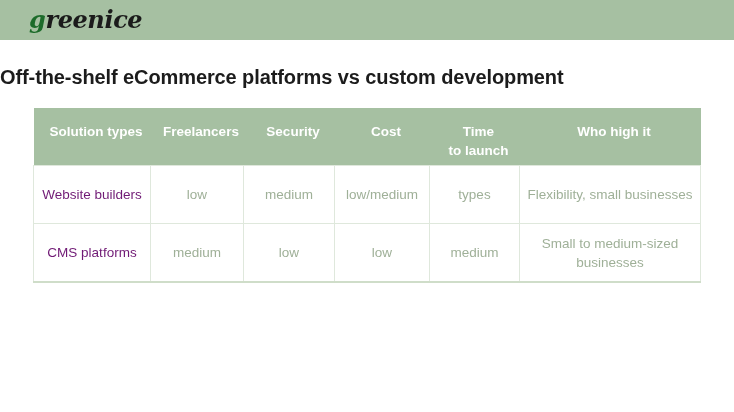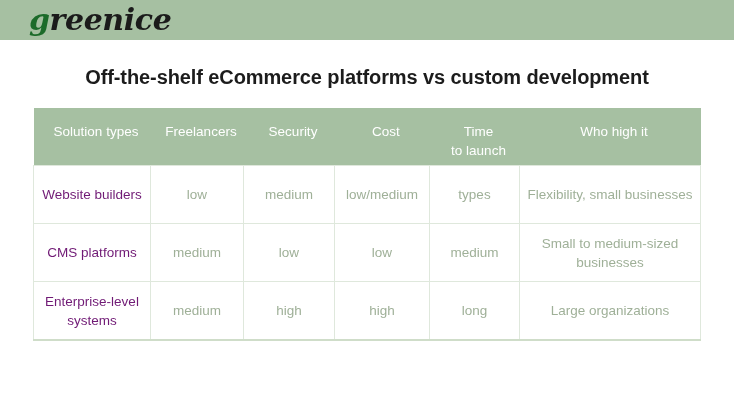--- a/index.html
+++ b/index.html
@@ -22,39 +22,38 @@
     top: 0;
     width: 734px;
     height: 40px;
     background: #a6c0a2;
   }
   .logo {
     position: absolute;
     left: 29px;
     top: 7px;
     font-family: "DejaVu Serif", serif;
-    font-size: 30px;
+    font-size: 24px;
     font-weight: 700;
     font-style: italic;
     letter-spacing: -0.4px;
     color: #1b1b1b;
     line-height: 26px;
     white-space: nowrap;
   }
   .logo .g {
     color: #1c6b2a;
   }
 
   
   .title {
     position: absolute;
     left: 0;
     top: 64px;
     width: 734px;
-    text-align: center;
     font-size: 20px;
     font-weight: 700;
     color: #1c1c1c;
     letter-spacing: -0.1px;
     line-height: 26px;
   }
 
   
   .table-wrap {
     position: absolute;
@@ -71,21 +70,21 @@
   table.cmp col.c1 { width: 93px; }
   table.cmp col.c2 { width: 91px; }
   table.cmp col.c3 { width: 95px; }
   table.cmp col.c4 { width: 90px; }
   table.cmp col.c5 { width: 181px; }
 
   thead th {
     background: #a6c0a2;
     color: #ffffff;
     font-size: 13.5px;
-    font-weight: 400;
+    font-weight: 700;
     text-align: center;
     vertical-align: top;
     padding: 14px 4px 0 12px;
     height: 43px;
     border: none;
     line-height: 19px;
   }
   thead th .sub {
     display: block;
   }
@@ -148,23 +147,15 @@
         <td>Flexibility, small businesses</td>
       </tr>
       <tr>
         <td class="first-col">CMS platforms</td>
         <td>medium</td>
         <td>low</td>
         <td>low</td>
         <td>medium</td>
         <td>Small to medium-sized businesses</td>
       </tr>
-      <tr>
-        <td class="first-col">Enterprise-level systems</td>
-        <td>medium</td>
-        <td>high</td>
-        <td>high</td>
-        <td>long</td>
-        <td>Large organizations</td>
-      </tr>
     </tbody>
   </table>
 </div>
 
 </body></html>

